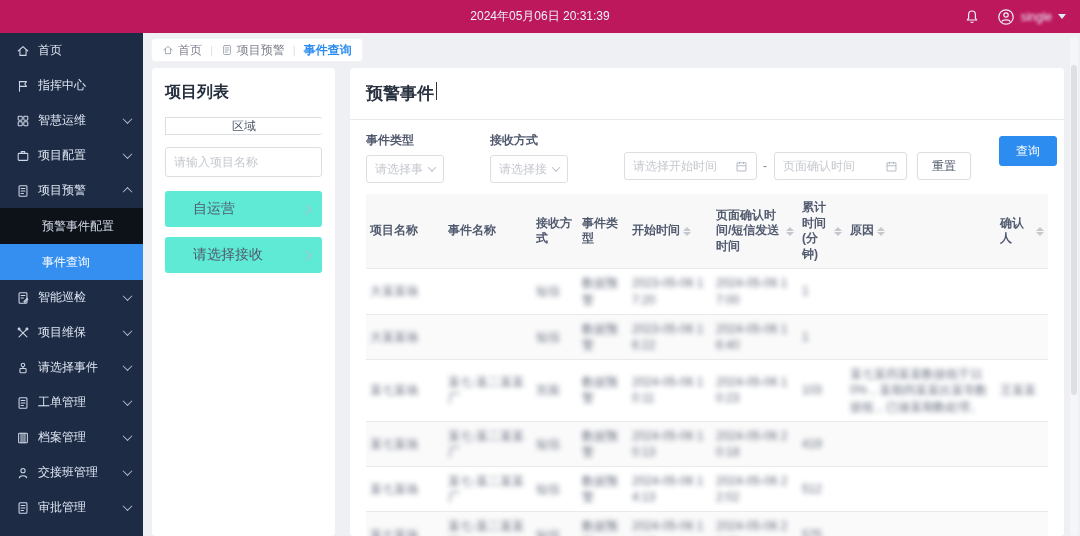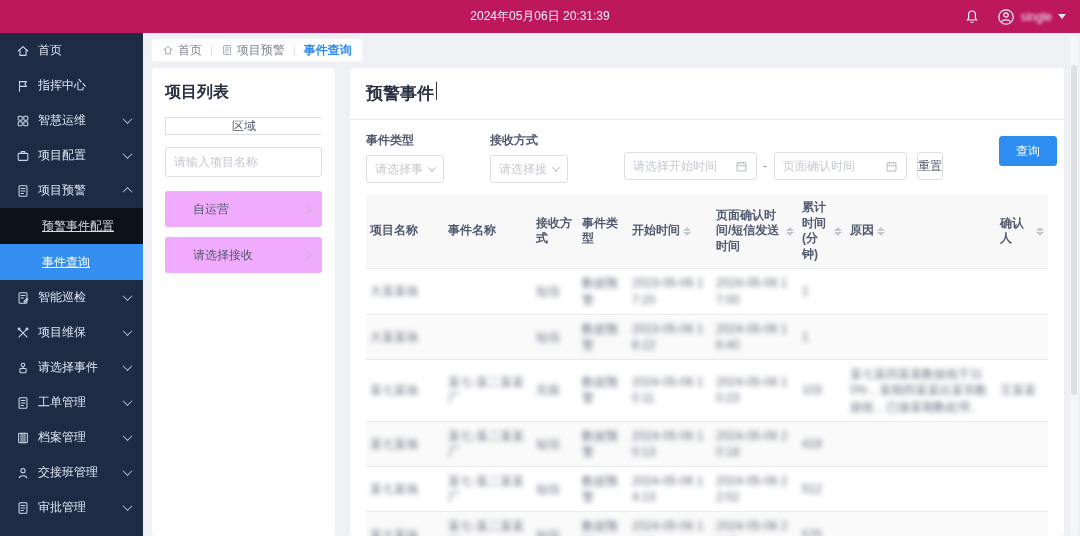--- a/index.html
+++ b/index.html
@@ -18,21 +18,21 @@
   .user-wrap { display:flex; align-items:center; gap:6px; cursor:pointer; }
   .username { color:#eaf3ff; font-size:12px; }
   .caret-down { width:0; height:0; border-left:4px solid transparent; border-right:4px solid transparent; border-top:5px solid #dbe9fb; }
 
   
   .sidebar { position:absolute; left:0; top:33px; width:143px; height:503px; background:#1d2b45; z-index:20; }
   .side-item { height:35px; display:flex; align-items:center; padding:0 12px 0 16px; color:#dfe6f2; font-size:12px; cursor:pointer; gap:8px; }
   .side-item .lbl { flex:1; white-space:nowrap; }
   .side-item svg { flex:none; }
   .submenu { background:#0d1118; }
-  .submenu .sub-item { height:36px; display:flex; align-items:center; padding-left:42px; color:#d3dbe8; font-size:12px; cursor:pointer;text-decoration:underline; }
+  .submenu .sub-item { height:36px; display:flex; align-items:center; padding-left:42px; color:#d3dbe8; font-size:12px; cursor:pointer; }
   .submenu .sub-item.active { background:#348ff0; color:#fff; }
   .chev { width:7px; height:7px; border-right:1.4px solid #aebad0; border-bottom:1.4px solid #aebad0; flex:none; }
   .chev.down { transform:rotate(45deg) translate(-1px,-1px); }
   .chev.up { transform:rotate(-135deg) translate(-1px,-1px); }
   .chev.right { transform:rotate(-45deg); }
 
   
   .crumb-chip { position:absolute; left:152px; top:39px; height:22px; background:#fff; border-radius:3px; display:flex; align-items:center; padding:0 10px; gap:8px; z-index:10; box-shadow:0 0 0 1px #f2f3f5; }
   .crumb-item { display:flex; align-items:center; gap:4px; font-size:12px; color:#80848f; cursor:pointer; }
   .crumb-item.active { color:#2d8cf0; font-weight:700; }
@@ -41,40 +41,40 @@
   
   .panel { position:absolute; left:152px; top:68px; width:183px; height:468px; background:#fff; border-radius:4px; padding:14px 13px; z-index:5; }
   .panel-title { font-size:16px; font-weight:700; color:#27303f; margin-bottom:14px; }
   .tab-group { display:flex; width:100%; height:18px; margin-bottom:12px; }
   .tab-seg { flex:1; display:flex; align-items:center; justify-content:center; font-size:12px; cursor:pointer; background:#fff; border:1px solid #dcdee2; color:#515a6e; }
   .tab-seg:first-child { border-radius:3px 0 0 3px; border-right:none; }
   .tab-seg:last-child { border-radius:0 3px 3px 0; }
   .tab-seg.active { border:1px solid #2d8cf0; color:#2d8cf0; }
   .panel-search { width:100%; height:30px; border:1px solid #dcdee2; border-radius:3px; padding:0 8px; font-size:12px; color:#515a6e; outline:none; margin-bottom:14px; font-family:inherit; }
   .panel-search::placeholder { color:#c5c8ce; }
-  .proj-item { height:36px; background:#f0abfc; border-radius:3px; display:flex; align-items:center; padding:0 12px 0 28px; font-size:12px; color:#515a6e; margin-bottom:10px; cursor:pointer; }
+  .proj-item { height:36px; background:#5eead4; border-radius:3px; display:flex; align-items:center; padding:0 12px 0 28px; font-size:14px; color:#515a6e; margin-bottom:10px; cursor:pointer; }
   .proj-item .lbl { flex:1; }
   .proj-item .chev { border-color:#b6bcc6; }
 
   
   .main-card { position:absolute; left:350px; top:68px; width:714px; height:468px; background:#fff; border-radius:4px; padding:14px 16px 0 16px; z-index:5; overflow:hidden; }
   .main-title-row { display:flex; }
   .main-title { font-size:17px; font-weight:700; color:#27303f; }
   .text-cursor { width:1px; height:18px; background:#333; margin-left:2px; }
   .main-divider { height:1px; background:#e8eaec; margin:14px -16px 12px -16px; }
 
   .filters { position:relative; height:62px; }
   .fgroup { position:absolute; top:0; }
   .flabel { font-size:12px; color:#515a6e; margin-bottom:6px; font-weight:600; }
   .fselect, .fdate { height:28px; border:1px solid #dcdee2; border-radius:3px; background:#fff; display:flex; align-items:center; padding:0 8px; font-size:12px; color:#c5c8ce; cursor:pointer; gap:6px; }
   .fselect .ph, .fdate .ph { flex:1; white-space:nowrap; overflow:hidden; }
   .sel-caret { width:6px; height:6px; border-right:1.2px solid #b6bcc6; border-bottom:1.2px solid #b6bcc6; transform:rotate(45deg) translate(-1px,-1px); flex:none; }
   .range-sep { position:absolute; top:27px; font-size:12px; color:#80848f; }
   .btn { height:28px; border-radius:3px; font-size:12px; display:flex; align-items:center; justify-content:center; cursor:pointer; }
-  .btn-reset { width:26px; background:#fff; border:1px solid #dcdee2; color:#515a6e; position:absolute; top:20px; left:551px; }
+  .btn-reset { width:54px; background:#fff; border:1px solid #dcdee2; color:#515a6e; position:absolute; top:20px; left:551px; }
   .btn-query { width:58px; background:#2d8cf0; border:1px solid #2d8cf0; color:#fff; position:absolute; top:4px; left:633px; height:30px; }
 
   
   table.grid { width:682px; border-collapse:collapse; table-layout:fixed; font-size:12px; }
   .grid th { background:#f8f8f9; color:#515a6e; font-weight:700; text-align:left; padding:6px 4px; line-height:1.3; border-bottom:1px solid #e8eaec; vertical-align:middle; }
   .grid td { padding:6px 4px; color:#515a6e; border-bottom:1px solid #e8eaec; line-height:1.35; vertical-align:middle; word-break:break-all; }
   .grid tbody tr:nth-child(even) { background:#fafafa; }
   .th-flex { display:flex; align-items:center; gap:3px; }
   .sorter { display:flex; flex-direction:column; gap:1px; flex:none; }
   .sorter i { display:block; width:0; height:0; border-left:4px solid transparent; border-right:4px solid transparent; }

